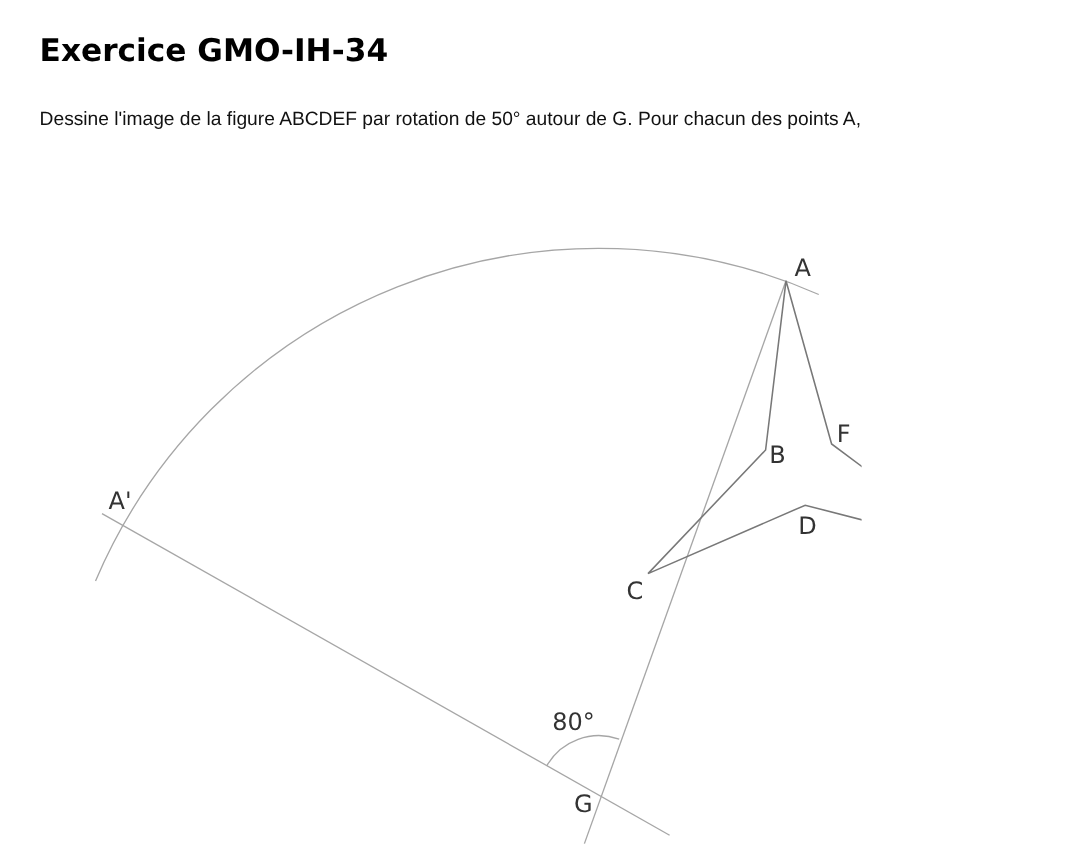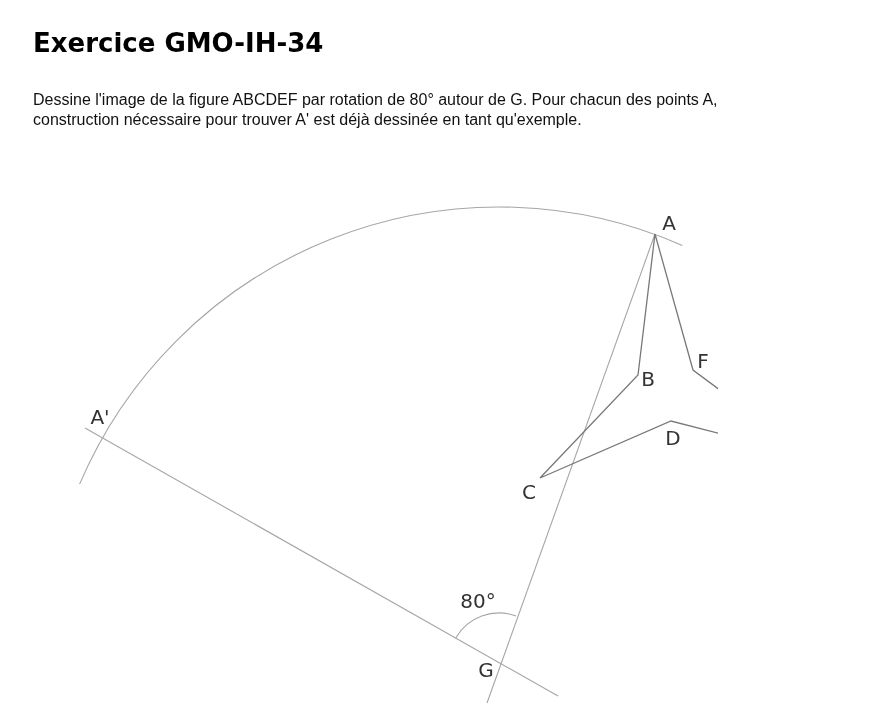--- a/index.html
+++ b/index.html
@@ -49,22 +49,21 @@
     fill: #333333;
   }
 </style>
 </head>
 <body>
 
 <div class="page">
   <h1 class="title">Exercice GMO-IH-34</h1>
 
   <div class="instructions">
-    <div class="line">Dessine l'image de la figure ABCDEF par rotation de 80° autour de G. Pour chacun des points A,</div>
-    <div class="line">construction nécessaire pour trouver A' est déjà dessinée en tant qu'exemple.</div>
+    <div class="line">Dessine l'image de la figure ABCDEF par rotation de 50° autour de G. Pour chacun des points A,</div>
   </div>
 
   <svg class="figure" width="890" height="722" viewBox="0 0 890 722" aria-hidden="false">
       <path d="M 682.3 245.4 A 456 456 0 0 0 79.6 484.1" fill="none" stroke="#a6a6a6" stroke-width="1.1"></path>
       <path d="M 455.6 638.2 A 50 50 0 0 1 516 616" fill="none" stroke="#a6a6a6" stroke-width="1.1"></path>
       <line x1="487" y1="703" x2="655" y2="234" stroke="#a6a6a6" stroke-width="1.1"></line>
       <line x1="558" y1="696" x2="85" y2="428" stroke="#a6a6a6" stroke-width="1.1"></line>
       <polygon points="655,234 638,375 540,478 671,421 810,457 693,370" fill="none" stroke="#787878" stroke-width="1.3" stroke-linejoin="miter"></polygon>
       <text x="669" y="223" text-anchor="middle" dominant-baseline="central" fill="#333333">A</text>
       <text x="648" y="379" text-anchor="middle" dominant-baseline="central" fill="#333333">B</text>

